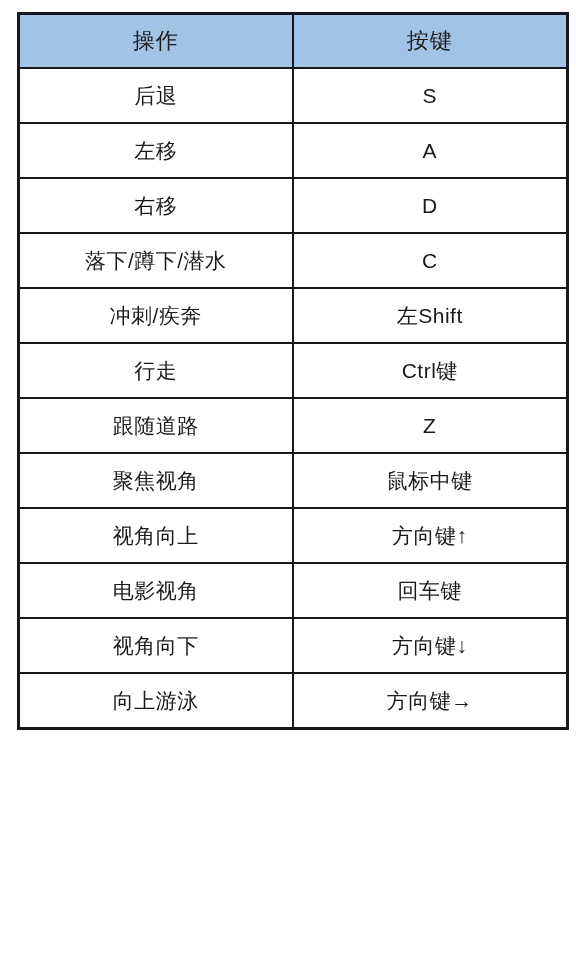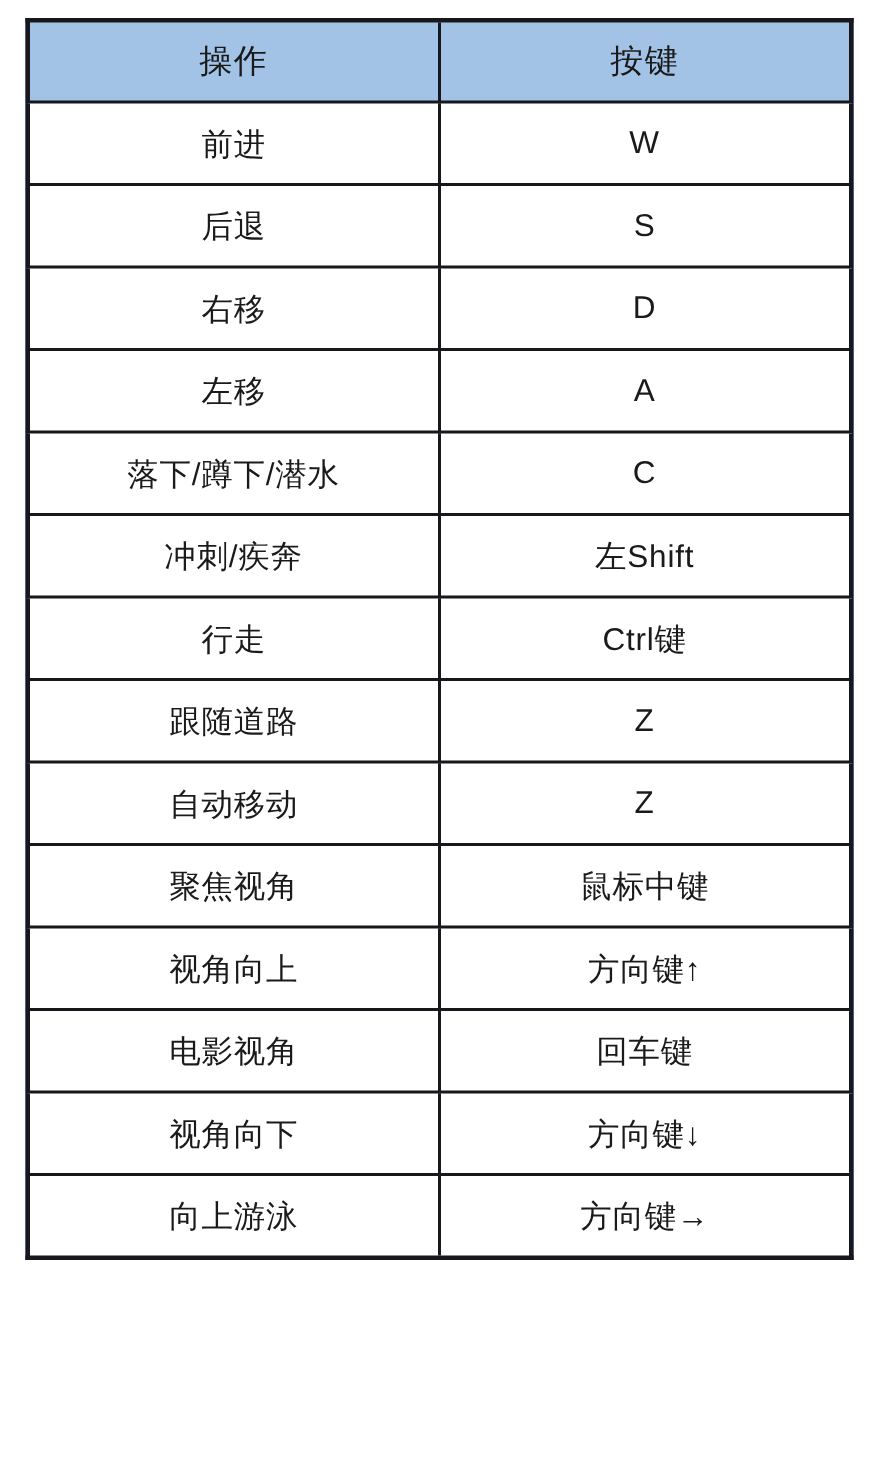--- a/index.html
+++ b/index.html
@@ -97,53 +97,45 @@
         <col class="col-key">
       </colgroup>
       <thead>
         <tr>
           <th>操作</th>
           <th>按键</th>
         </tr>
       </thead>
       <tbody id="keymap-body">
           <tr>
-            <td class="action-cell">前进</td>
-            <td class="key-cell">W</td>
-          </tr>
-          <tr>
             <td class="action-cell">后退</td>
             <td class="key-cell">S</td>
           </tr>
           <tr>
+            <td class="action-cell">左移</td>
+            <td class="key-cell">A</td>
+          </tr>
+          <tr>
             <td class="action-cell">右移</td>
             <td class="key-cell">D</td>
-          </tr>
-          <tr>
-            <td class="action-cell">左移</td>
-            <td class="key-cell">A</td>
           </tr>
           <tr>
             <td class="action-cell">落下/蹲下/潜水</td>
             <td class="key-cell">C</td>
           </tr>
           <tr>
             <td class="action-cell">冲刺/疾奔</td>
             <td class="key-cell">左Shift</td>
           </tr>
           <tr>
             <td class="action-cell">行走</td>
             <td class="key-cell">Ctrl键</td>
           </tr>
           <tr>
             <td class="action-cell">跟随道路</td>
-            <td class="key-cell">Z</td>
-          </tr>
-          <tr>
-            <td class="action-cell">自动移动</td>
             <td class="key-cell">Z</td>
           </tr>
           <tr>
             <td class="action-cell">聚焦视角</td>
             <td class="key-cell">鼠标中键</td>
           </tr>
           <tr>
             <td class="action-cell">视角向上</td>
             <td class="key-cell">方向键↑</td>
           </tr>

